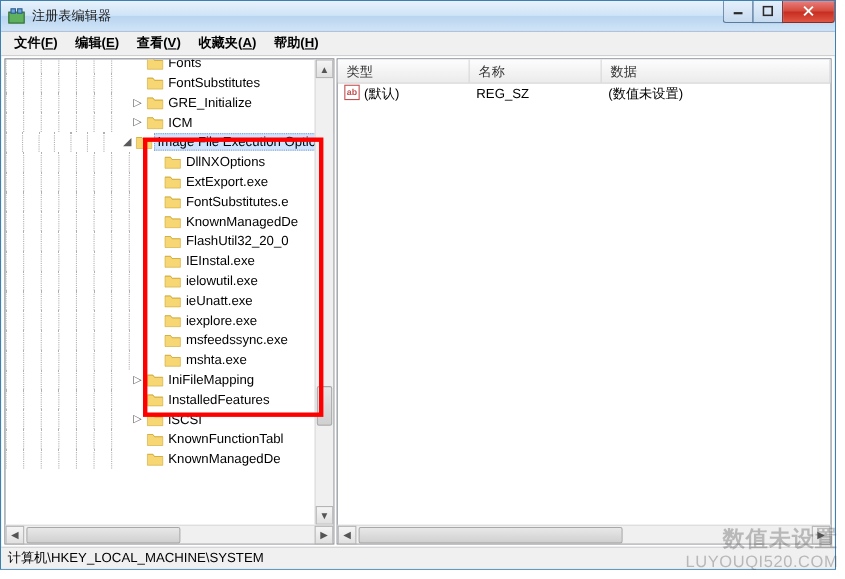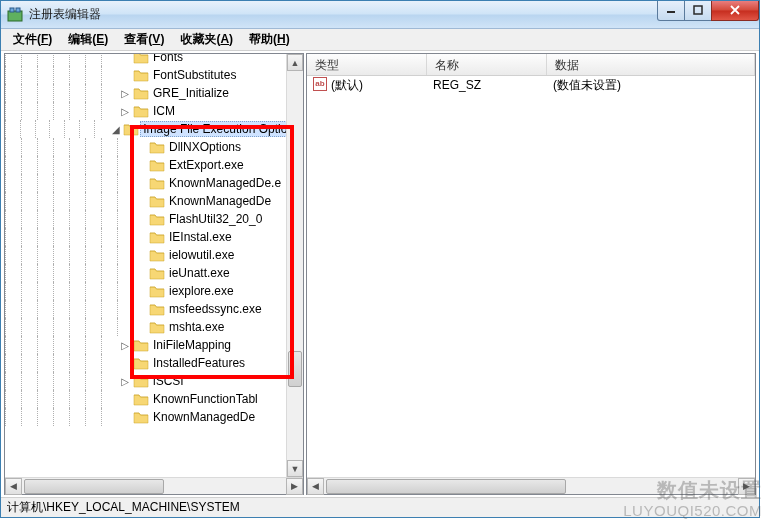--- a/index.html
+++ b/index.html
@@ -222,21 +222,21 @@
               <span class="spacer" style="width:16px"></span>
               <span class="spacer" style="width:16px"></span>
               <span class="spacer" style="width:16px"></span>
               <span class="spacer" style="width:16px"></span>
               <span class="spacer" style="width:16px"></span>
               <span class="tw"></span>
               <svg class="folder" viewBox="0 0 16 14">
                 <path class="folder-svg" d="M1 3 h5 l1.5 2 H15 v8 H1 z"></path>
                 <path d="M1 3 h5 l1.5 2 H15" fill="none" stroke="#c9a227" stroke-width="0.5"></path>
               </svg>
-              <span class="label">KnownManagedDe.e</span>
+              <span class="label">FontSubstitutes.e</span>
             </div>
             <div class="tree-row">
               <span class="spacer" style="width:16px"></span>
               <span class="spacer" style="width:16px"></span>
               <span class="spacer" style="width:16px"></span>
               <span class="spacer" style="width:16px"></span>
               <span class="spacer" style="width:16px"></span>
               <span class="spacer" style="width:16px"></span>
               <span class="spacer" style="width:16px"></span>
               <span class="spacer" style="width:16px"></span>

